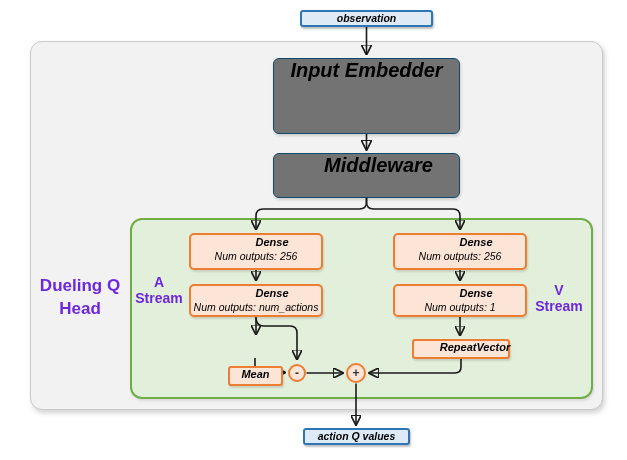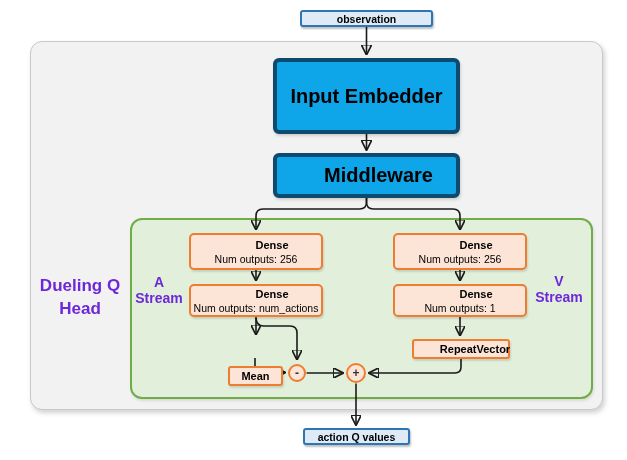--- a/index.html
+++ b/index.html
@@ -20,34 +20,34 @@
     background:#E2EFDA;border:2px solid #70AD47;border-radius:12px;
     box-shadow:1px 2px 3px rgba(0,0,0,0.10);
   }
 
   
   svg.wires{position:absolute;left:0;top:0;width:627px;height:460px;pointer-events:none;}
   svg.wires path{fill:none;stroke:#1a1a1a;stroke-width:1.6px;}
 
   
   .node{
-    display:flex;flex-direction:column;align-items:center;justify-content:center;
-    text-align:center;color:#000;
+    display:flex;flex-direction:column;align-items:center;
+    text-align:center;color:#000;font-style:italic;
   }
 
   .blue-node{
     background:#DEEBF7;border:2px solid #2E75B6;border-radius:3px;
     font-size:10.5px;font-weight:bold;
     box-shadow:1px 2px 2px rgba(0,0,0,0.25);
   }
   .obs{left:300px;top:10px;width:133px;height:17px;}
   .aqv{left:303px;top:428px;width:107px;height:17px;}
 
   .green-node{
-    background:#0ea5e9;border:4px solid #0c4a6e;border-radius:6px;
+    background:#737373;border:1px solid #0c4a6e;border-radius:6px;
     font-size:20px;font-weight:bold;
     box-shadow:1px 2px 3px rgba(0,0,0,0.15);
   }
   .ie{left:273px;top:58px;width:187px;height:76px;}
   .mw{left:273px;top:153px;width:187px;height:45px;padding-left:24px;}
 
   .orange-node{
     background:#FCE4D6;border:2px solid #ED7D31;border-radius:5px;
     box-shadow:1px 2px 2px rgba(0,0,0,0.12);
   }
@@ -67,21 +67,21 @@
   }
   .op-minus{left:288px;top:364px;width:18px;height:18px;}
   .op-plus{left:346px;top:363px;width:20px;height:20px;}
 
   
   .side-label{
     color:#6d28d9;text-align:center;font-weight:bold;
   }
   .dueling{left:28px;top:275px;width:104px;font-size:17px;line-height:1.35;}
   .a-stream{left:134px;top:274px;width:50px;font-size:14px;line-height:1.15;}
-  .v-stream{left:532px;top:273px;width:54px;font-size:14px;line-height:1.15;}
+  .v-stream{left:532px;top:282px;width:54px;font-size:14px;line-height:1.15;}
 </style>
 </head>
 <body>
 
 <div class="canvas">
 
   <div class="abs gray-container"></div>
   <div class="abs green-container"></div>
 
   <div class="abs side-label dueling">Dueling Q Head</div>

